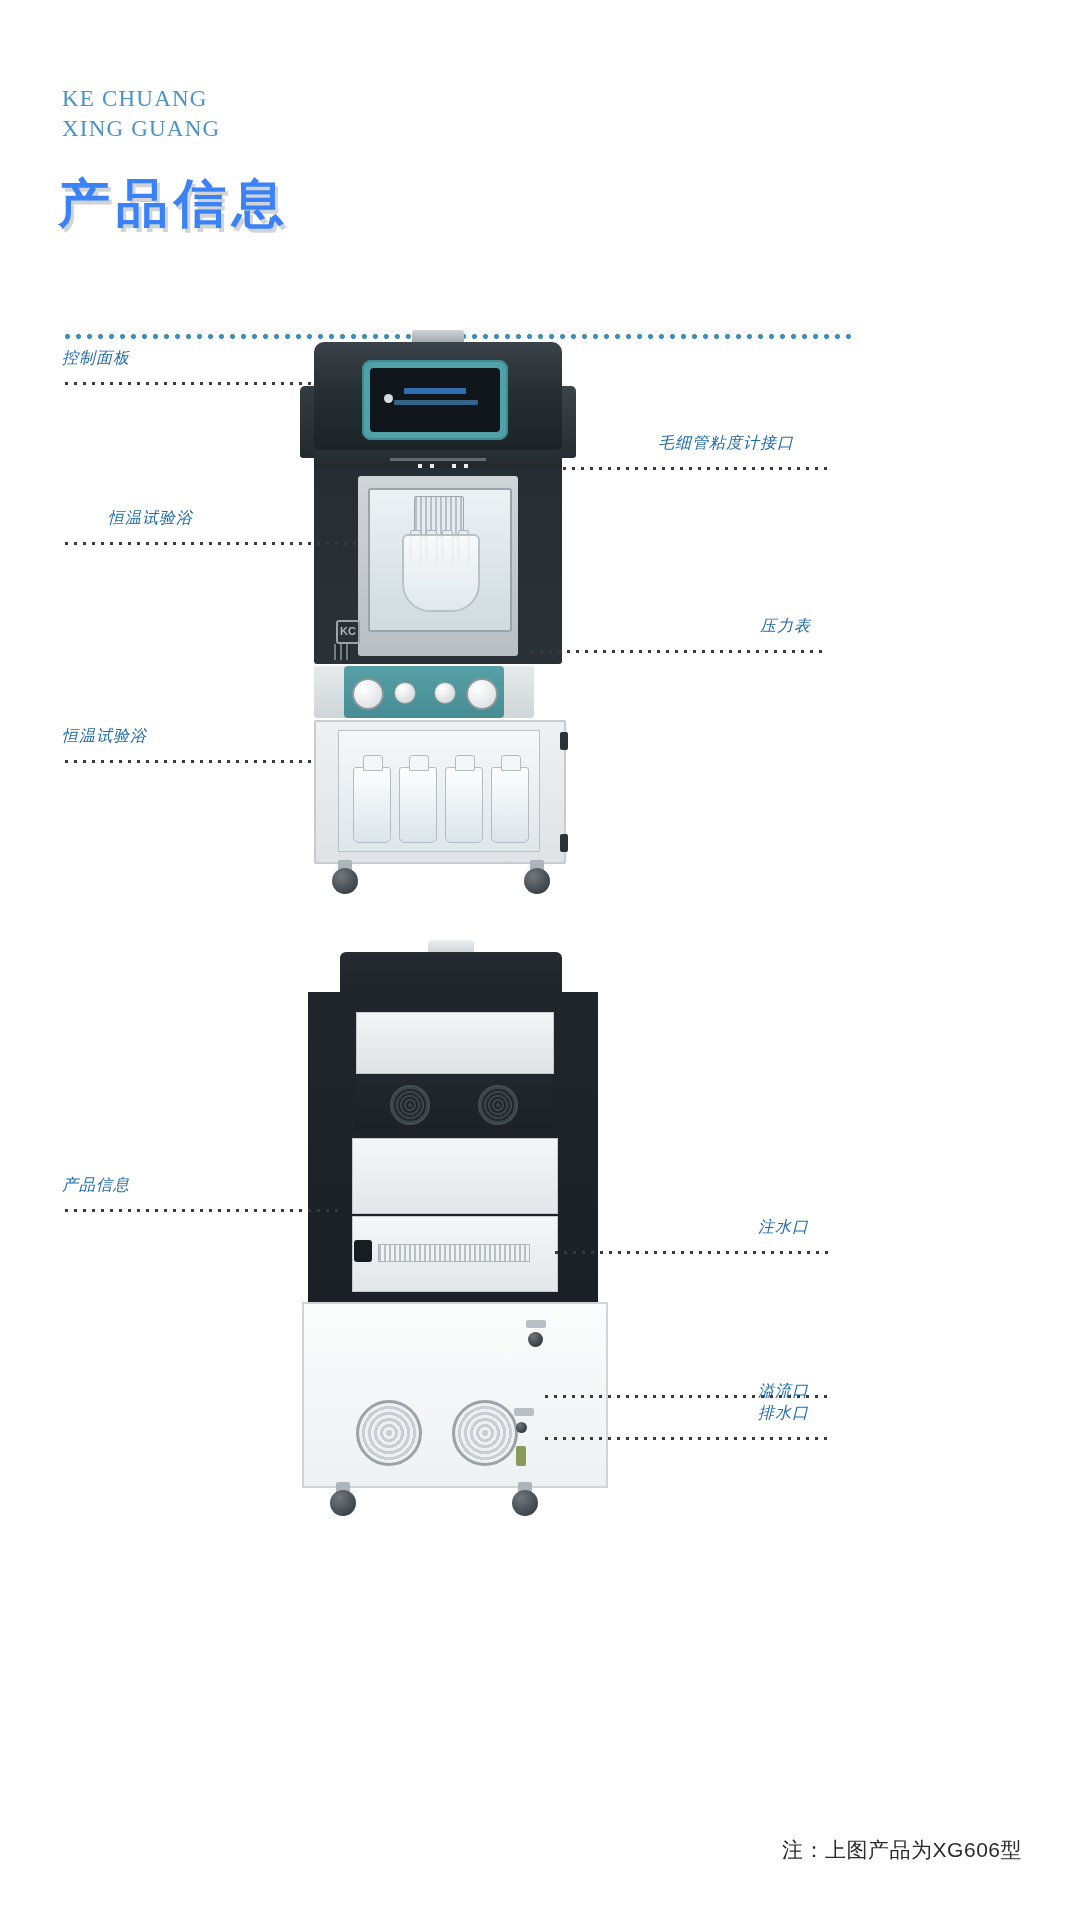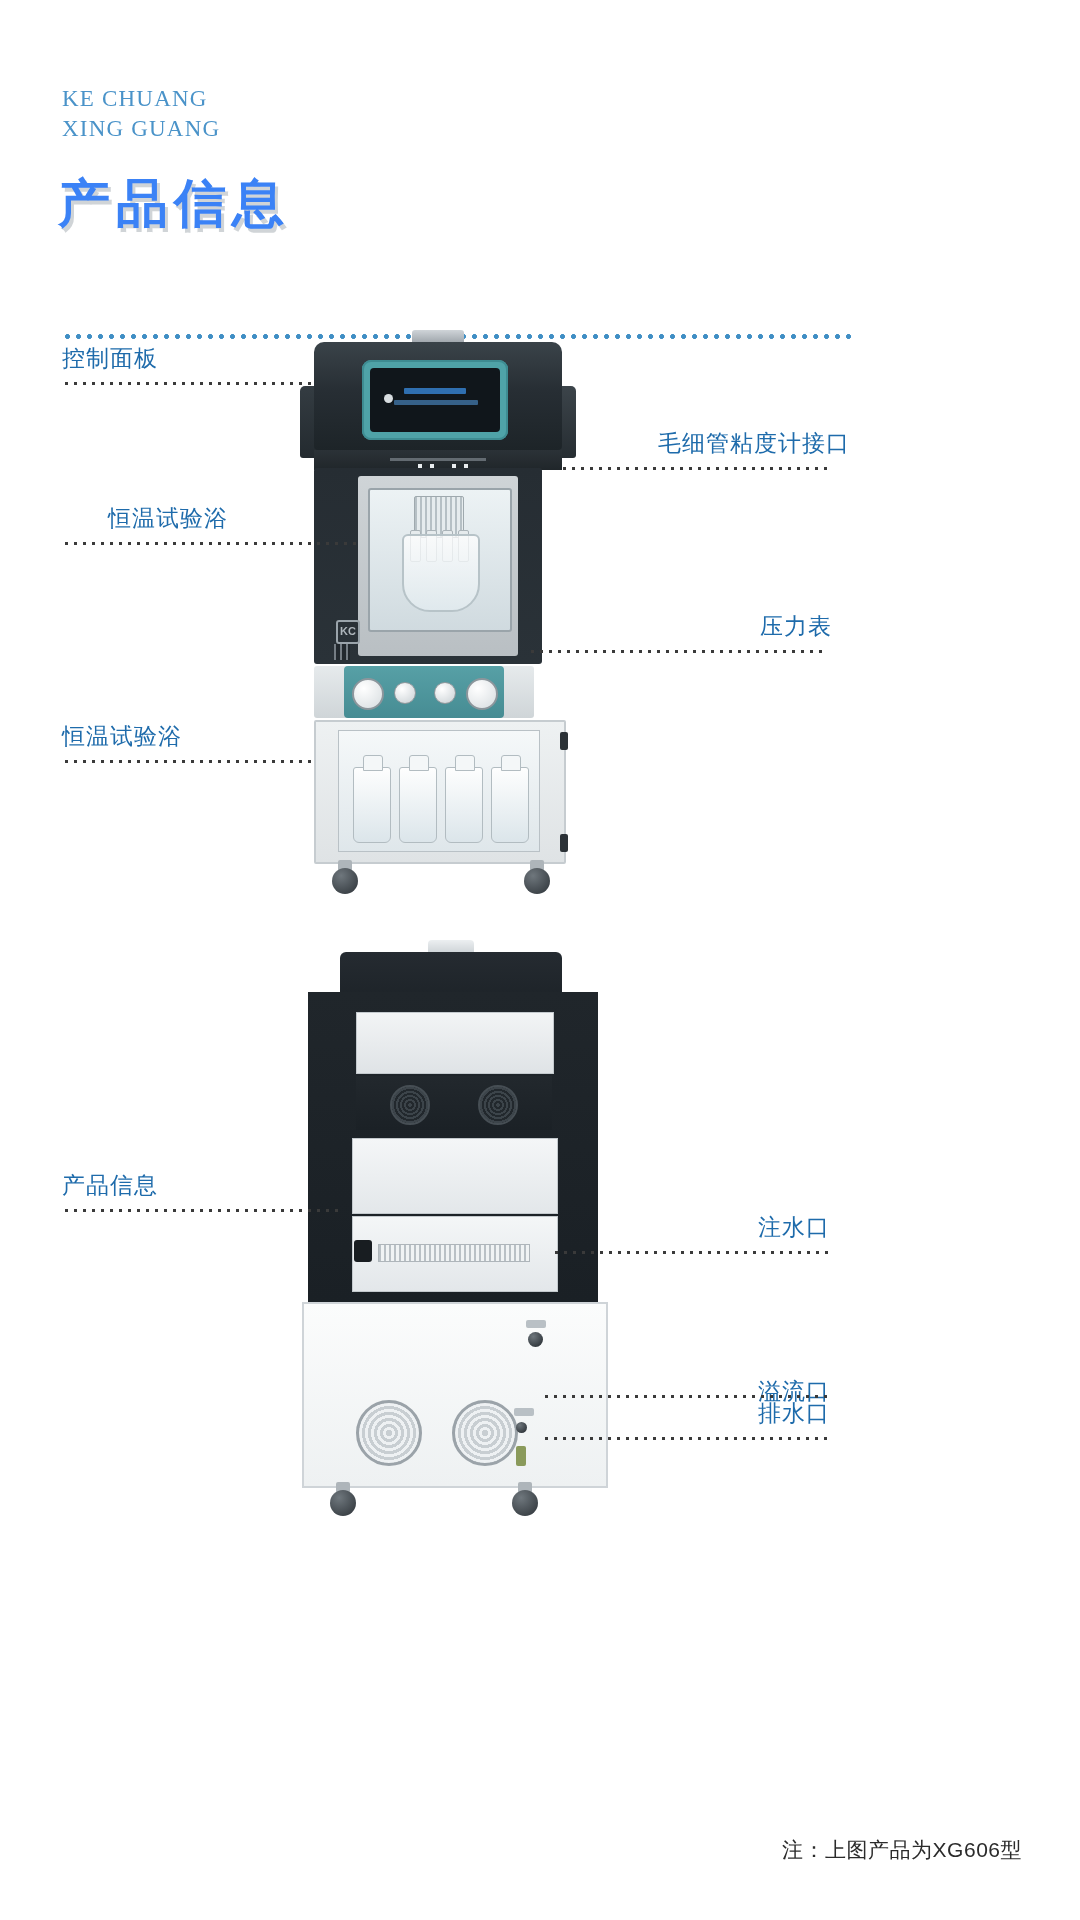--- a/index.html
+++ b/index.html
@@ -30,22 +30,22 @@
   .hdr-divider{
     position:absolute;left:62px;top:333px;width:790px;height:7px;
     background-image:radial-gradient(circle, #3f8ec4 0 2.2px, transparent 2.6px);
     background-size:11px 7px;background-repeat:repeat-x;
     background-position:left center;
   }
 
   
   .lbl{
     position:absolute;
-    color:#1e6bab;font-size:23px;line-height:26px;
-    letter-spacing:1px;white-space:nowrap;
+    color:#1e6bab;font-size:16px;line-height:26px;
+    letter-spacing:1px;white-space:nowrap;font-style:italic;
   }
   .lead{
     position:absolute;height:5px;
     background-image:radial-gradient(circle, #3a3a3a 0 1.5px, transparent 1.9px);
     background-size:9px 5px;background-repeat:repeat-x;
     background-position:left center;
   }
 
   
   .machine{position:absolute;}
@@ -76,21 +76,21 @@
     background:linear-gradient(180deg,#3c444a,#262d32);border-radius:0 5px 3px 0;}
 
   .f-neckband{position:absolute;left:14px;top:120px;width:248px;height:20px;
     background:linear-gradient(180deg,#2b3237,#20262a);}
   .f-neckband:after{content:"";position:absolute;left:76px;top:8px;width:96px;height:3px;
     background:#7d868d;opacity:.7;}
 
   .tube{position:absolute;width:5px;background:transparent;
     border-left:4px solid #e9edef;border-radius:0 0 9px 9px;}
 
-  .f-body{position:absolute;left:14px;top:138px;width:228px;height:196px;
+  .f-body{position:absolute;left:14px;top:138px;width:248px;height:196px;
     background:linear-gradient(180deg,#262d33 0%,#2a3238 100%);border-radius:3px;}
   .f-bodyface{position:absolute;left:44px;top:8px;width:160px;height:180px;
     background:linear-gradient(180deg,#cfd4d7,#b9bfc3);border-radius:3px;}
   .f-glass{position:absolute;left:10px;top:12px;width:140px;height:140px;
     background:linear-gradient(180deg,rgba(238,244,246,.95),rgba(210,221,226,.9));
     border:2px solid #9aa4aa;border-radius:3px;}
   .f-beaker{position:absolute;left:32px;top:44px;width:74px;height:74px;
     border:2px solid #b7c3c8;border-radius:6px 6px 28px 28px;
     background:linear-gradient(180deg,rgba(255,255,255,.75),rgba(226,235,239,.85));}
   .f-rack{position:absolute;left:44px;top:6px;width:48px;height:40px;

